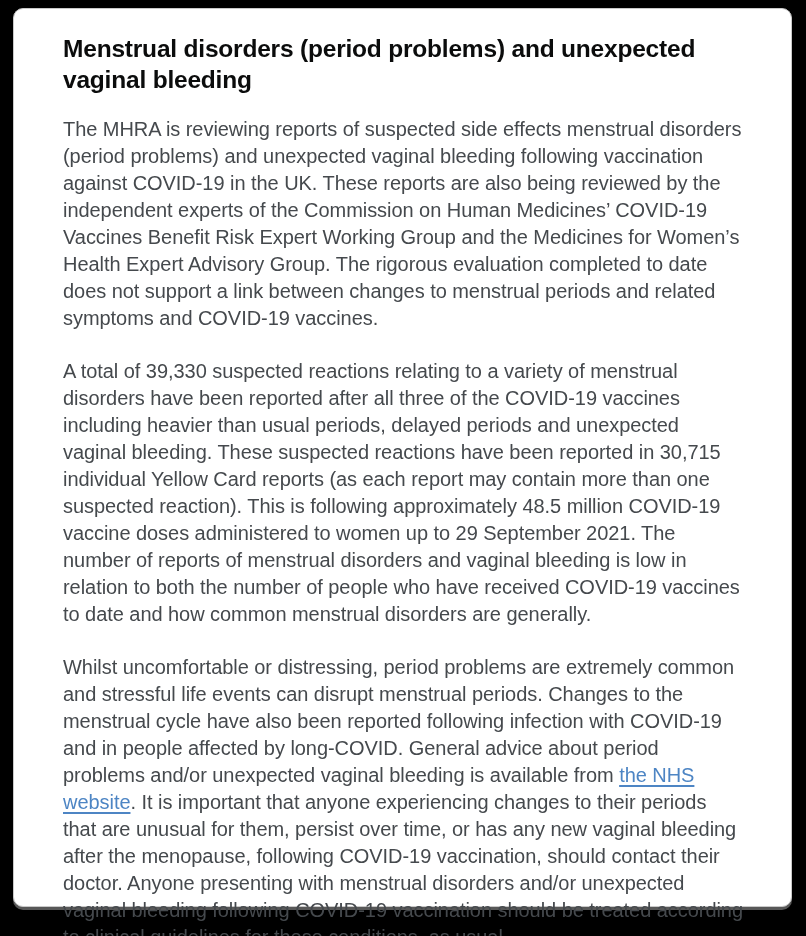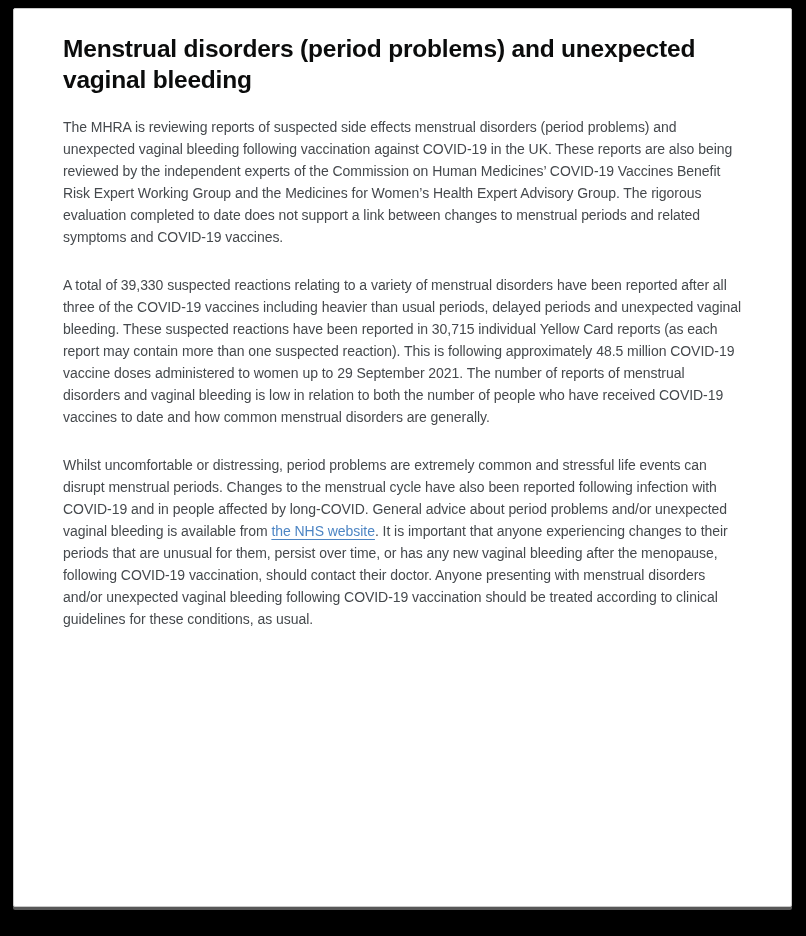--- a/index.html
+++ b/index.html
@@ -19,42 +19,42 @@
     height: 936px;
     background: #000000;
   }
   .card {
     position: absolute;
     left: 13px;
     top: 8px;
     width: 779px;
     height: 899px;
     background: #ffffff;
-    border-radius: 2px;
+    border-radius: 10px;
     border: 1px solid #c9c9c9;
     box-shadow: 0 3px 0 rgba(160,160,160,0.55);
     box-sizing: border-box;
   }
   .content {
     padding: 24px 47px 0 49px;
   }
   h1.page-title {
     margin: 0 0 21px 0;
     max-width: 662px;
     font-size: 24.5px;
     line-height: 31px;
     font-weight: 700;
     color: #0b0c0c;
     letter-spacing: -0.2px;
   }
   p.body-para {
     margin: 0 0 26px 0;
     max-width: 683px;
-    font-size: 14px;
-    line-height: 22px;
+    font-size: 20px;
+    line-height: 27px;
     color: #45494d;
     letter-spacing: -0.05px;
   }
   a.inline-link {
     color: #4d85c4;
     text-decoration: underline;
     text-underline-offset: 2.5px;
     cursor: pointer;
   }
 </style>

